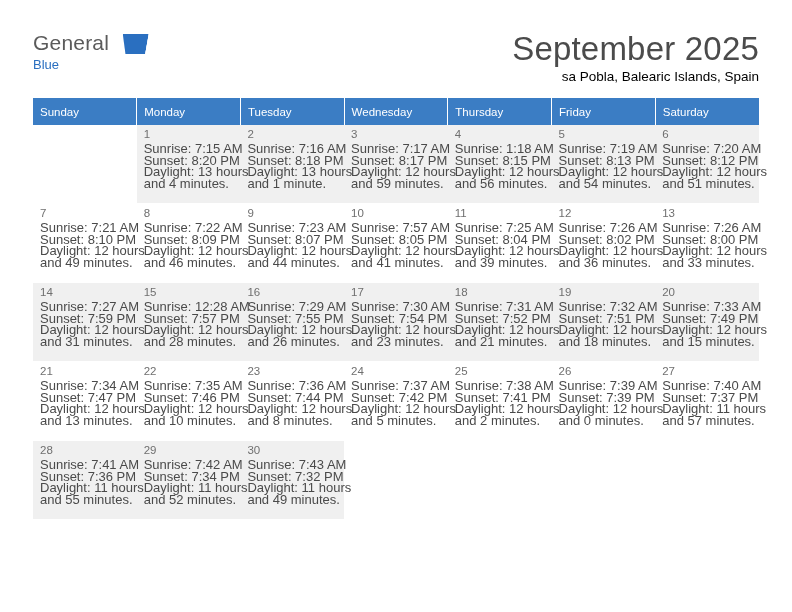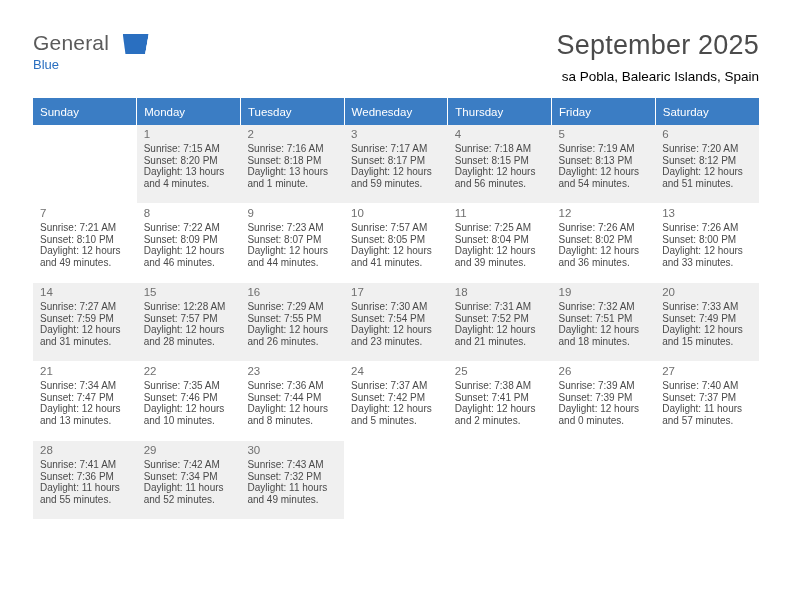--- a/index.html
+++ b/index.html
@@ -53,21 +53,21 @@
     width: 26px;
     height: 20px;
     background: #2a6fc0;
     transform: skewX(-10deg);
     clip-path: polygon(0 0, 100% 0, 100% 100%, 24% 100%);
   }
   .title {
     position: absolute;
     right: 0;
     top: 8px;
-    font-size: 27px;
+    font-size: 33px;
     color: #4b4b4b;
     font-weight: normal;
     letter-spacing: 0.2px;
     margin-left: 20px;
   }
   .subtitle {
     position: absolute;
     right: 0;
     top: 47px;
     font-size: 13.5px;
@@ -105,21 +105,21 @@
     background: #ffffff;
   }
   td.empty .cell { background: #ffffff; }
   .daynum {
     font-size: 11.5px;
     color: #6f6f6f;
     margin-bottom: 2px;
     line-height: 13px;
   }
   .lines {
-    font-size: 10px;
+    font-size: 13px;
     color: #4a4a4a;
     line-height: 11.6px;
   }
   .lines div { white-space: nowrap; }
 </style>
 </head>
 <body>
 
 <div class="page">
 
@@ -180,21 +180,21 @@
                 <div>Sunset: 8:17 PM</div>
                 <div>Daylight: 12 hours</div>
                 <div>and 59 minutes.</div>
               </div>
             </div>
           </td>
           <td class="shaded">
             <div class="cell">
               <div class="daynum">4</div>
               <div class="lines">
-                <div>Sunrise: 7:18 AM</div>
+                <div>Sunrise: 1:18 AM</div>
                 <div>Sunset: 8:15 PM</div>
                 <div>Daylight: 12 hours</div>
                 <div>and 56 minutes.</div>
               </div>
             </div>
           </td>
           <td class="shaded">
             <div class="cell">
               <div class="daynum">5</div>
               <div class="lines">

